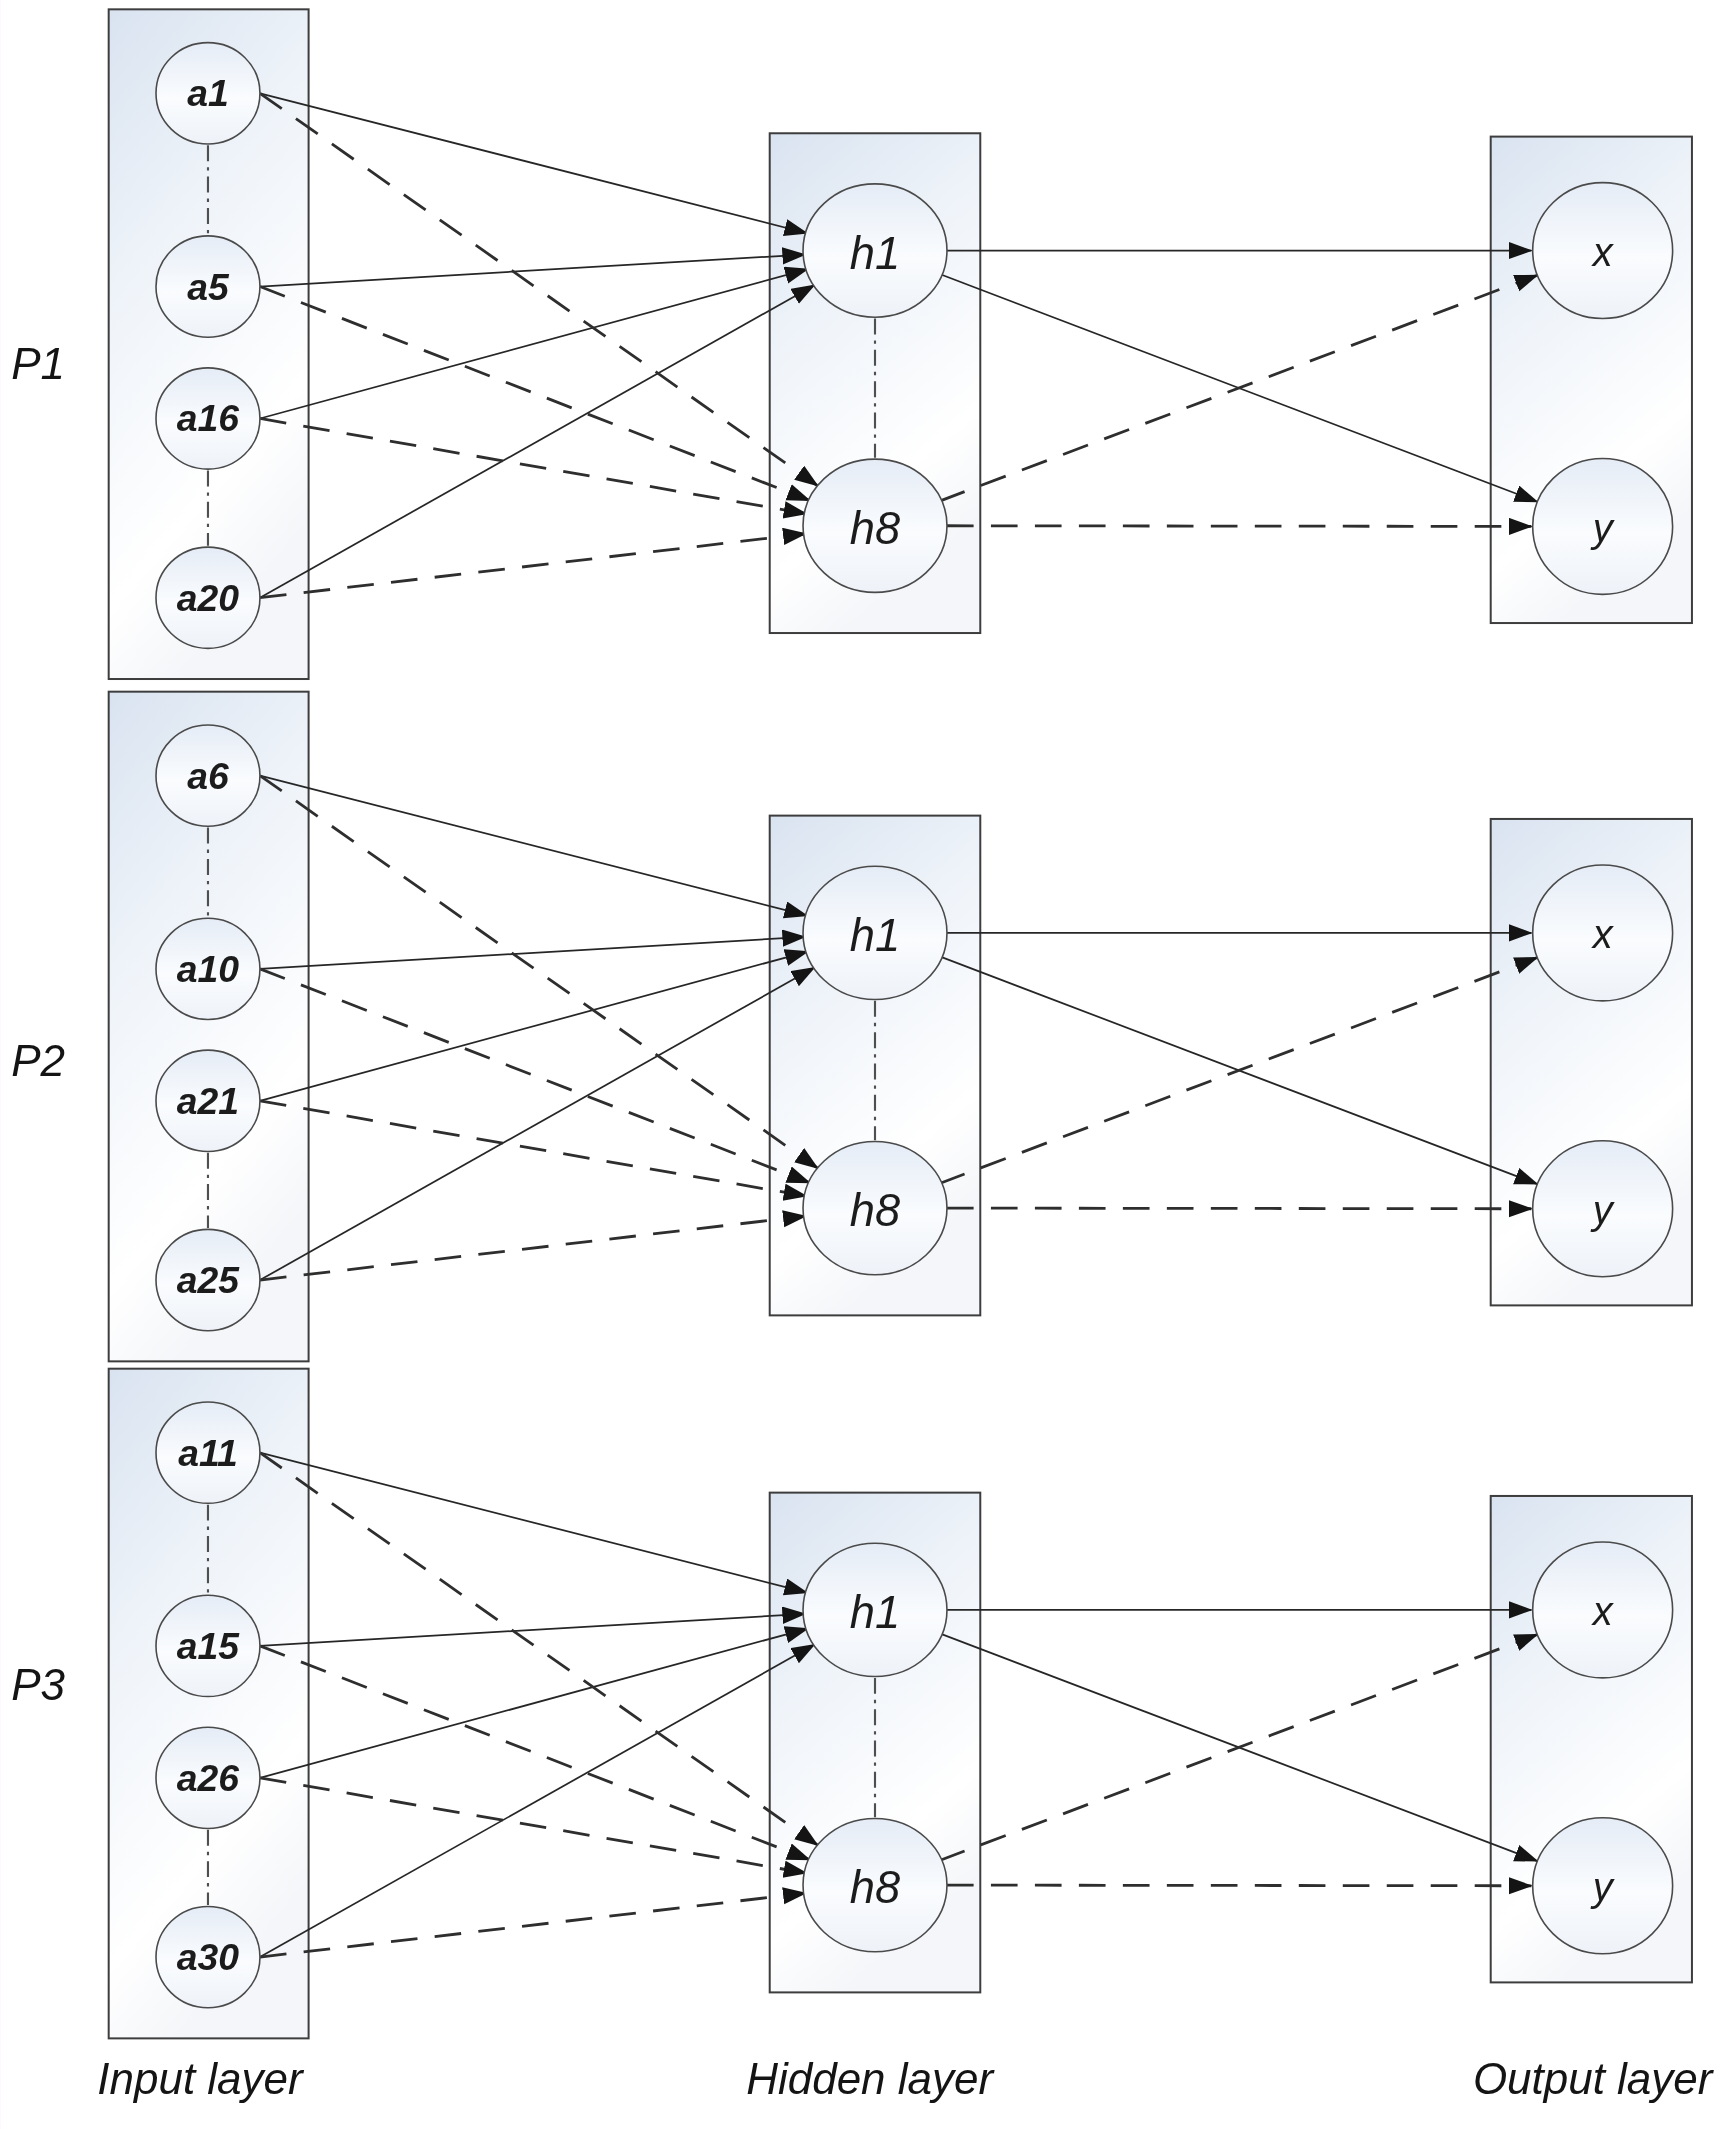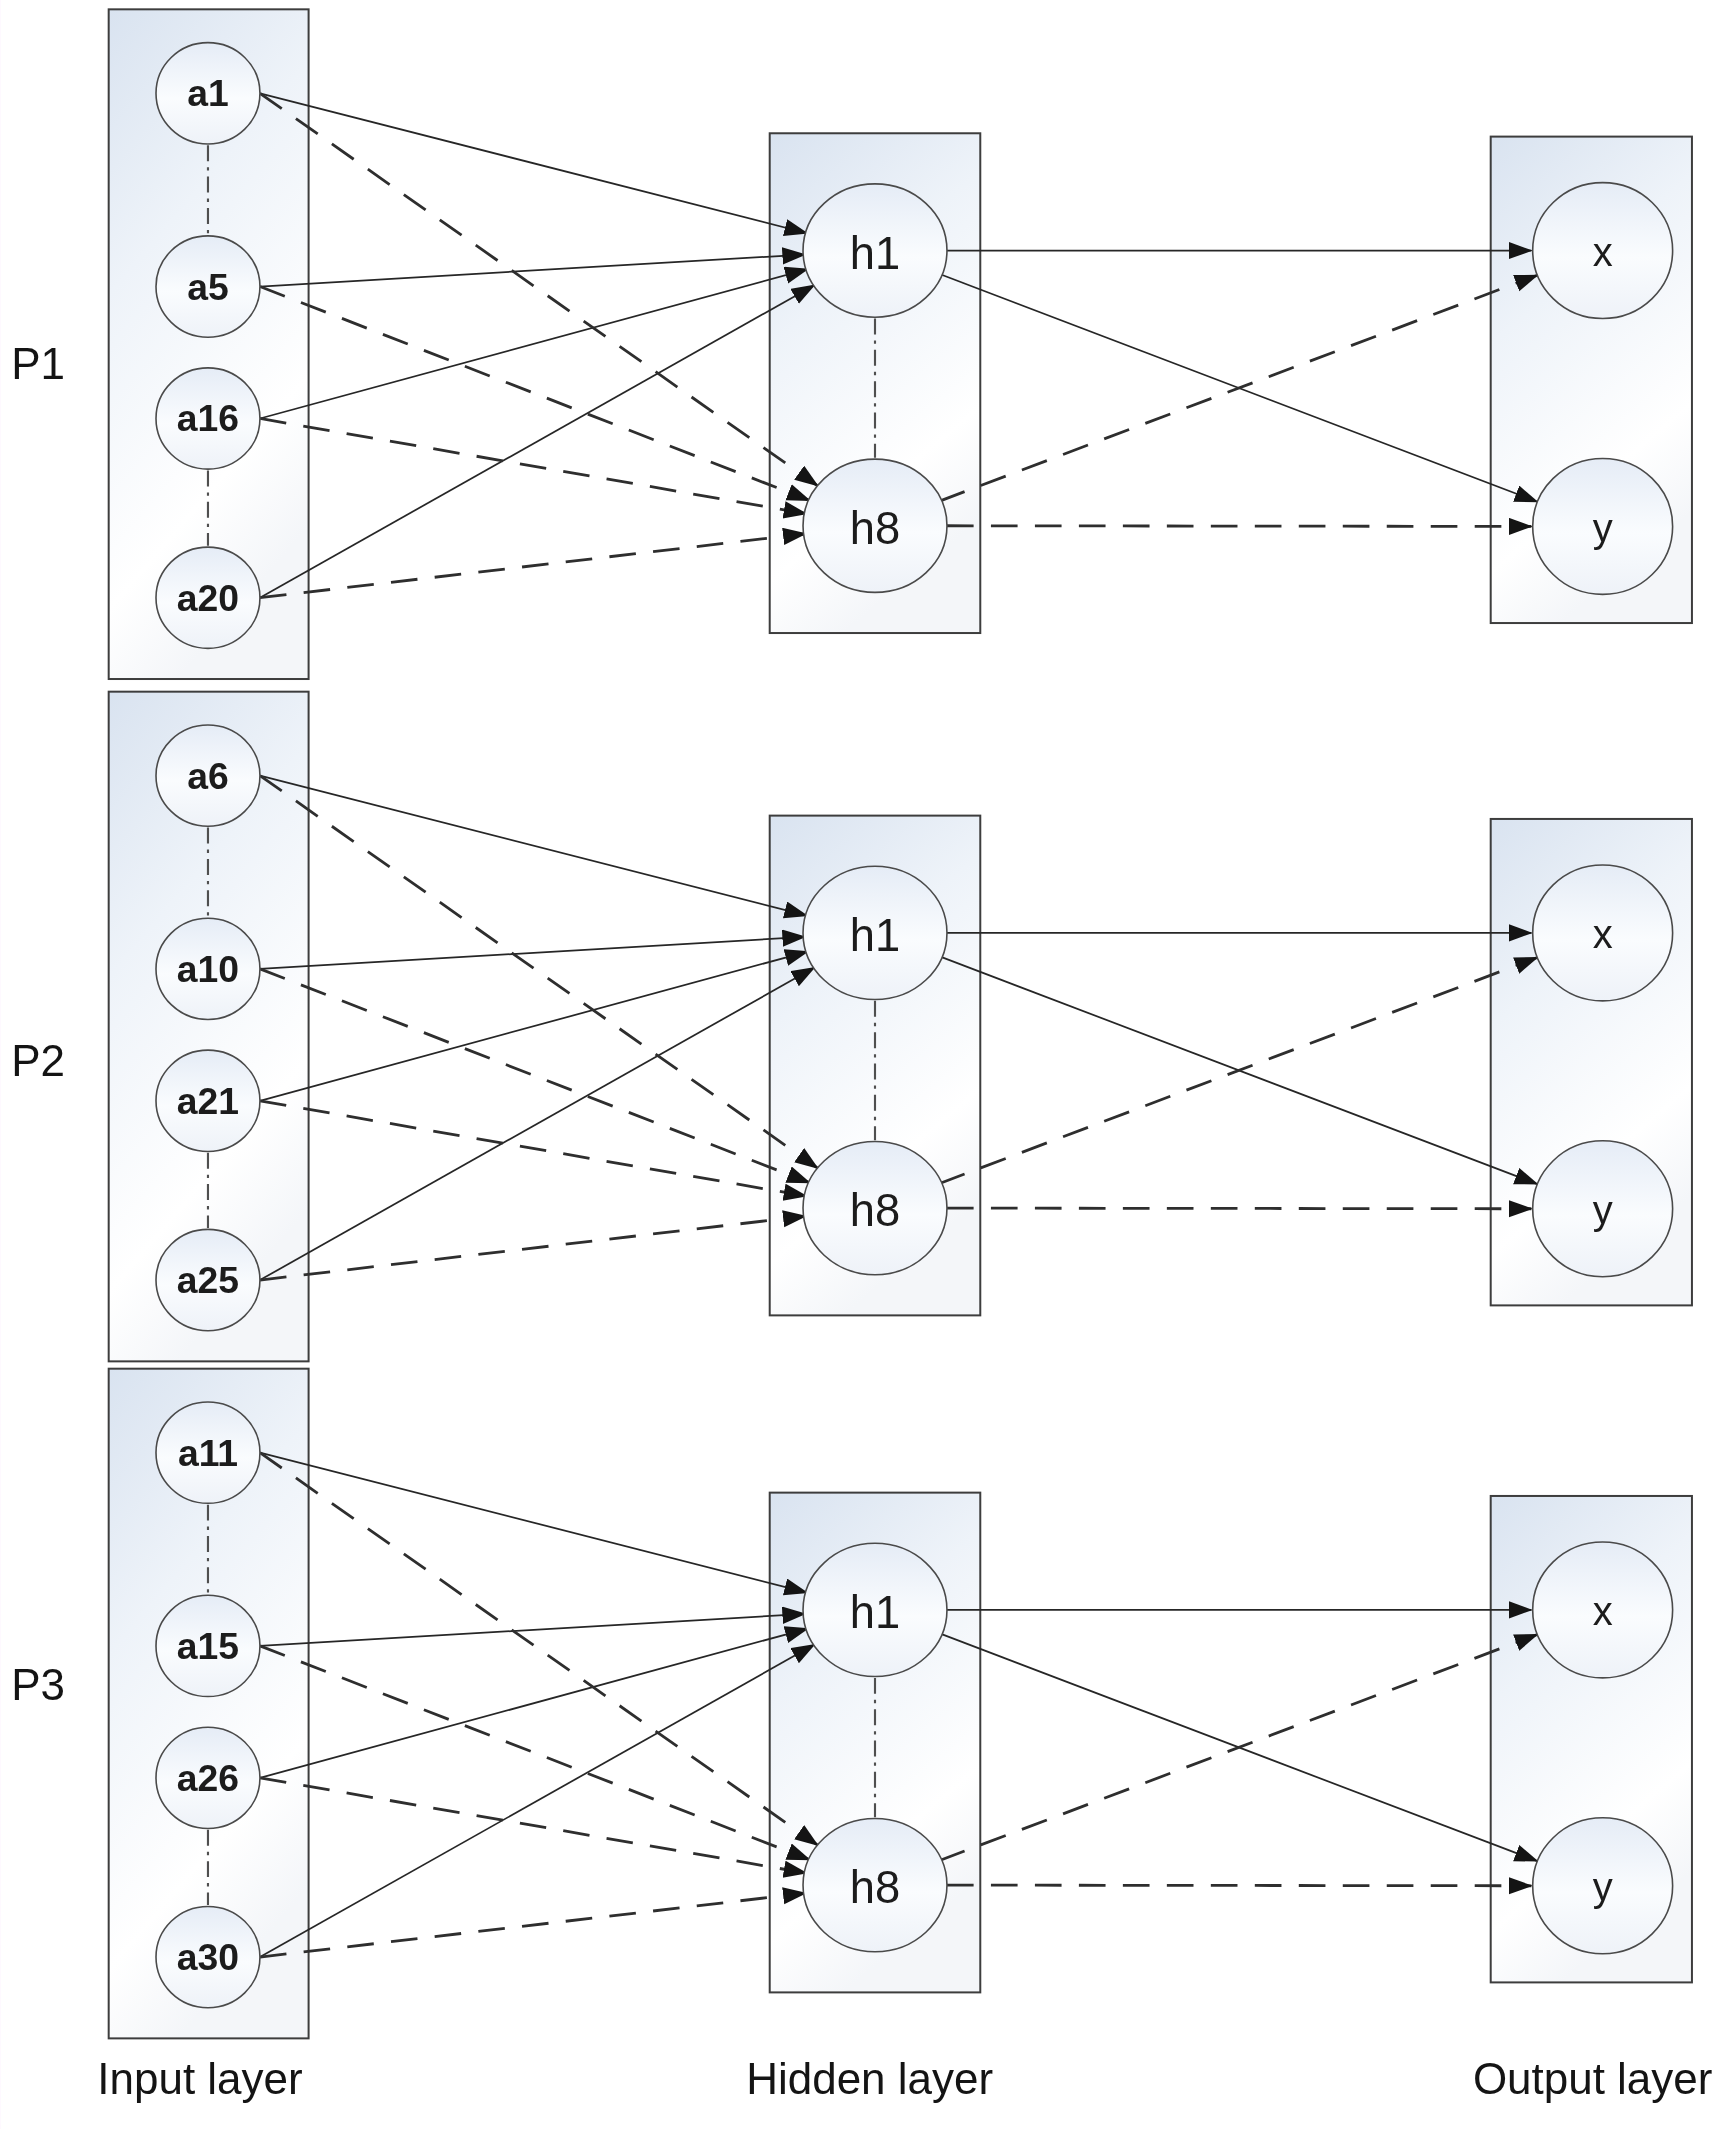--- a/index.html
+++ b/index.html
@@ -1,16 +1,16 @@
 <!DOCTYPE html>
 <html style="font-size:10.7px"><head>
 <meta charset="utf-8">
 <style>
   html,body{margin:0;padding:0;background:#ffffff;}
-  .stage{width:1376px;height:2129px;background:#f0abfc;position:relative;font-family:"Liberation Sans",sans-serif;}
+  .stage{width:1376px;height:2129px;background:#f0abfc;position:relative;font-family:"Liberation Sans",sans-serif;font-style:italic;}
   svg{display:block;}
   .box{fill:url(#gradBox);stroke:#3d3d3d;stroke-width:3;}
   .node{fill:url(#gradNode);stroke:#4a4a4a;stroke-width:2.4;}
   .sline{stroke:#262626;stroke-width:2.6;fill:none;}
   .dline{stroke:#2e2e2e;stroke-width:4.2;fill:none;stroke-dasharray:40 26;}
   .cline{stroke:#4f4f4f;stroke-width:3.2;fill:none;stroke-dasharray:24 9 5 9;}
   .nlabel{font-family:"Liberation Sans",sans-serif;font-size:56px;font-weight:600;fill:#1c1c1c;text-anchor:middle;}
   .hlabel{font-family:"Liberation Sans",sans-serif;font-size:68px;font-weight:400;fill:#1c1c1c;text-anchor:middle;}
   .olabel{font-family:"Liberation Sans",sans-serif;font-size:60px;font-weight:400;fill:#1c1c1c;text-anchor:middle;}
   .plabel{font-family:"Liberation Sans",sans-serif;font-size:66px;font-weight:400;fill:#141414;text-anchor:middle;}

